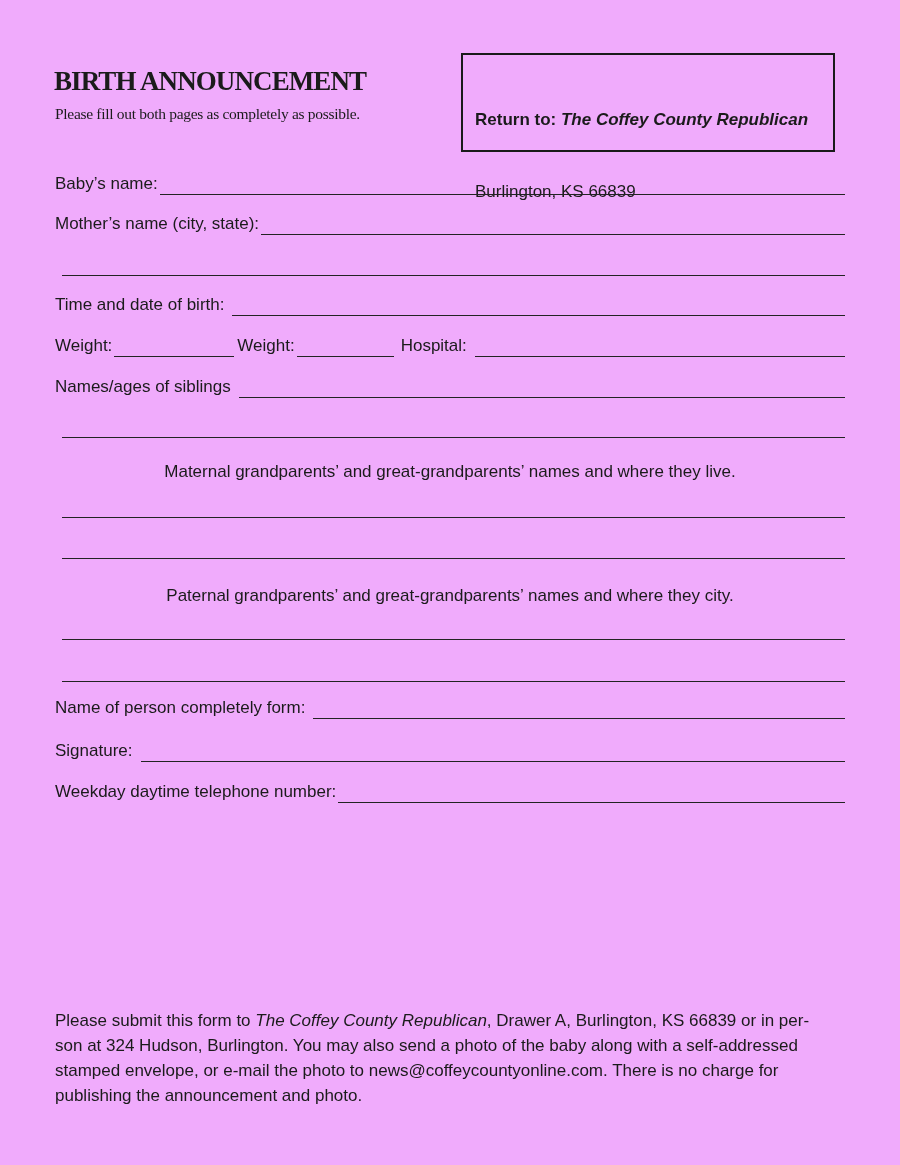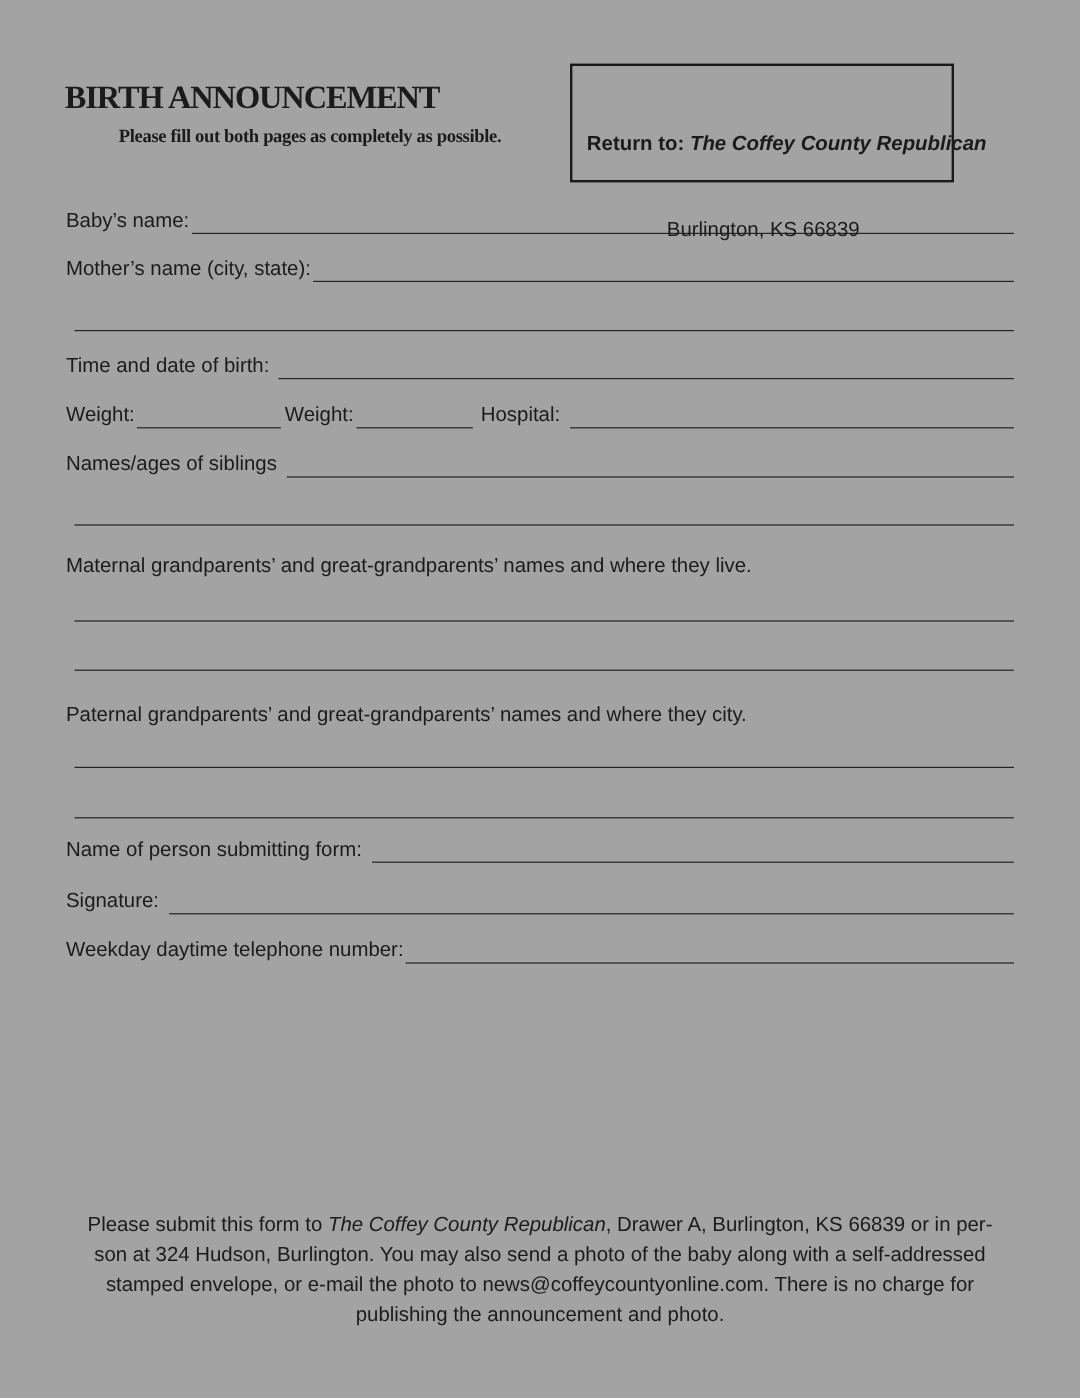--- a/index.html
+++ b/index.html
@@ -1,65 +1,65 @@
 <!DOCTYPE html>
 <html><head>
 <meta charset="utf-8">
 <style>
   html,body{margin:0;padding:0;background:#ffffff;}
   .page{
     position:relative;
     width:900px;height:1165px;
-    background:#a3a3a3;
+    background:#f0abfc;
     color:#1b1b1b;
     font-family:"Liberation Sans",sans-serif;
     overflow:hidden;
   }
   
   .title{
     position:absolute;left:54px;top:66px;
     font-family:"Liberation Serif",serif;
     font-weight:bold;font-size:27px;line-height:30px;
     letter-spacing:-0.9px;color:#1b1b1b;white-space:pre;
   }
   .subtitle{
     position:absolute;left:55px;top:104px;
     font-family:"Liberation Serif",serif;
-    font-weight:bold;font-size:15.5px;line-height:20px;
-    letter-spacing:-0.3px;white-space:pre;margin-left:44px;
+    font-weight:normal;font-size:15.5px;line-height:20px;
+    letter-spacing:-0.3px;white-space:pre;
   }
   .return-box{
-    position:absolute;left:475px;top:53px;width:320px;height:99px;
+    position:absolute;left:461px;top:53px;width:374px;height:99px;
     box-sizing:border-box;border:2px solid #1a1a1a;
     padding:5px 10px 0 12px;
-    text-align:center;font-size:17px;line-height:24px;white-space:pre;
+    text-align:left;font-size:17px;line-height:24px;white-space:pre;
   }
   .rb-line1{font-weight:bold;}
   .i{font-style:italic;}
   
   .form-area{position:absolute;left:55px;right:55px;top:154px;}
   .frow{display:flex;align-items:flex-end;}
-  .trow{display:flex;align-items:flex-end;}
+  .trow{display:flex;align-items:flex-end;justify-content:center;}
   .h40{height:40.6px;} .h44{height:44px;} .h36{height:36px;}
   .h41{height:41px;}  .h47{height:47px;} .h34{height:34px;}
   .h42{height:42px;}  .h37{height:37px;} .h43{height:43px;}
   .lbl{font-size:17px;line-height:22px;white-space:pre;margin-top:18px;}
   .sect{font-size:17px;line-height:20px;white-space:pre;}
   .uline{flex:1;height:22px;border-bottom:1.7px solid #232323;}
   .uline.w120{flex:none;width:120px;}
   .uline.w97{flex:none;width:97px;}
   .g2{margin-left:2px;} .g7{margin-left:7px;} .g8{margin-left:8px;}
   .ml3{margin-left:3px;} .ml7{margin-left:7px;}
   .indent{margin-left:7px;}
   
   .footer{
     position:absolute;left:55px;right:55px;top:1008px;
     font-size:17px;line-height:25px;
   }
-  .fline{white-space:pre;text-align:center;}
+  .fline{white-space:pre;}
 </style>
 </head>
 <body>
 
 <div class="page">
 
   <div class="title">BIRTH ANNOUNCEMENT</div>
   <div class="subtitle">Please fill out both pages as completely as possible.</div>
 
   <div class="return-box">
@@ -124,21 +124,21 @@
 
     <div class="frow h34">
       <span class="uline indent"></span>
     </div>
 
     <div class="frow h42">
       <span class="uline indent"></span>
     </div>
 
     <div class="frow h37">
-      <span class="lbl">Name of person submitting form:</span>
+      <span class="lbl">Name of person completely form:</span>
       <span class="uline g8"></span>
     </div>
 
     <div class="frow h43">
       <span class="lbl">Signature:</span>
       <span class="uline g8"></span>
     </div>
 
     <div class="frow h41">
       <span class="lbl">Weekday daytime telephone number:</span>

